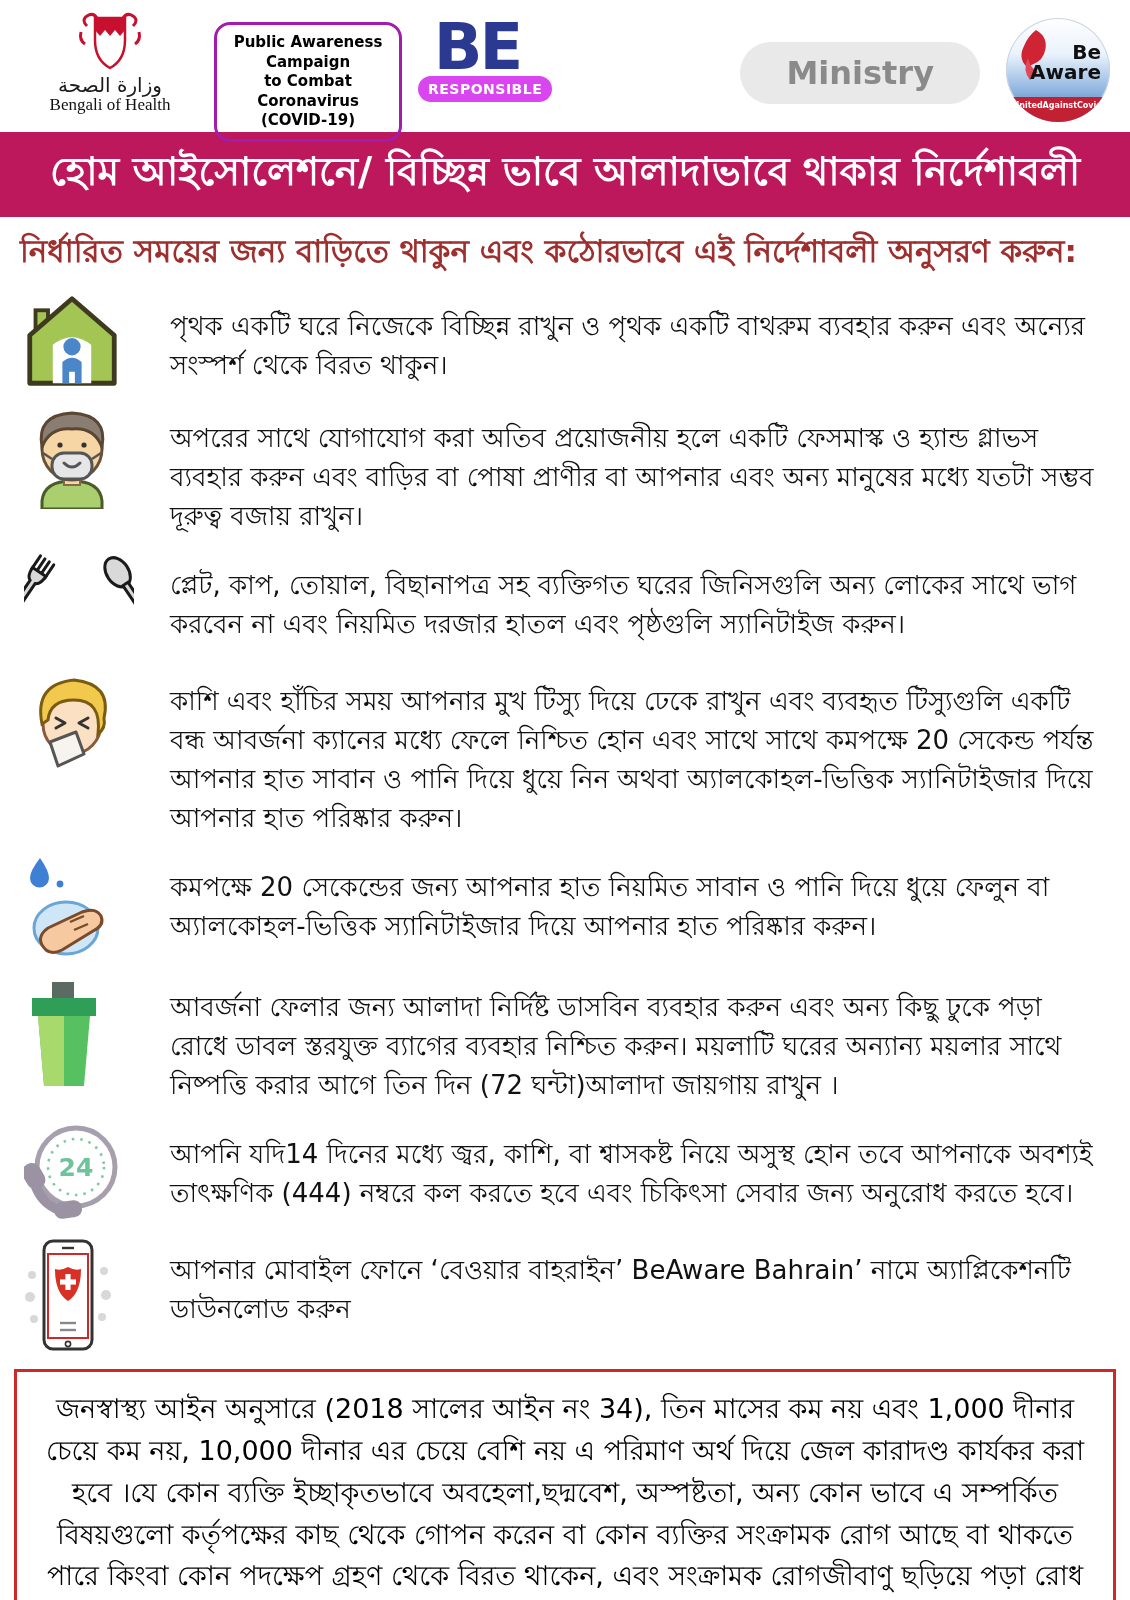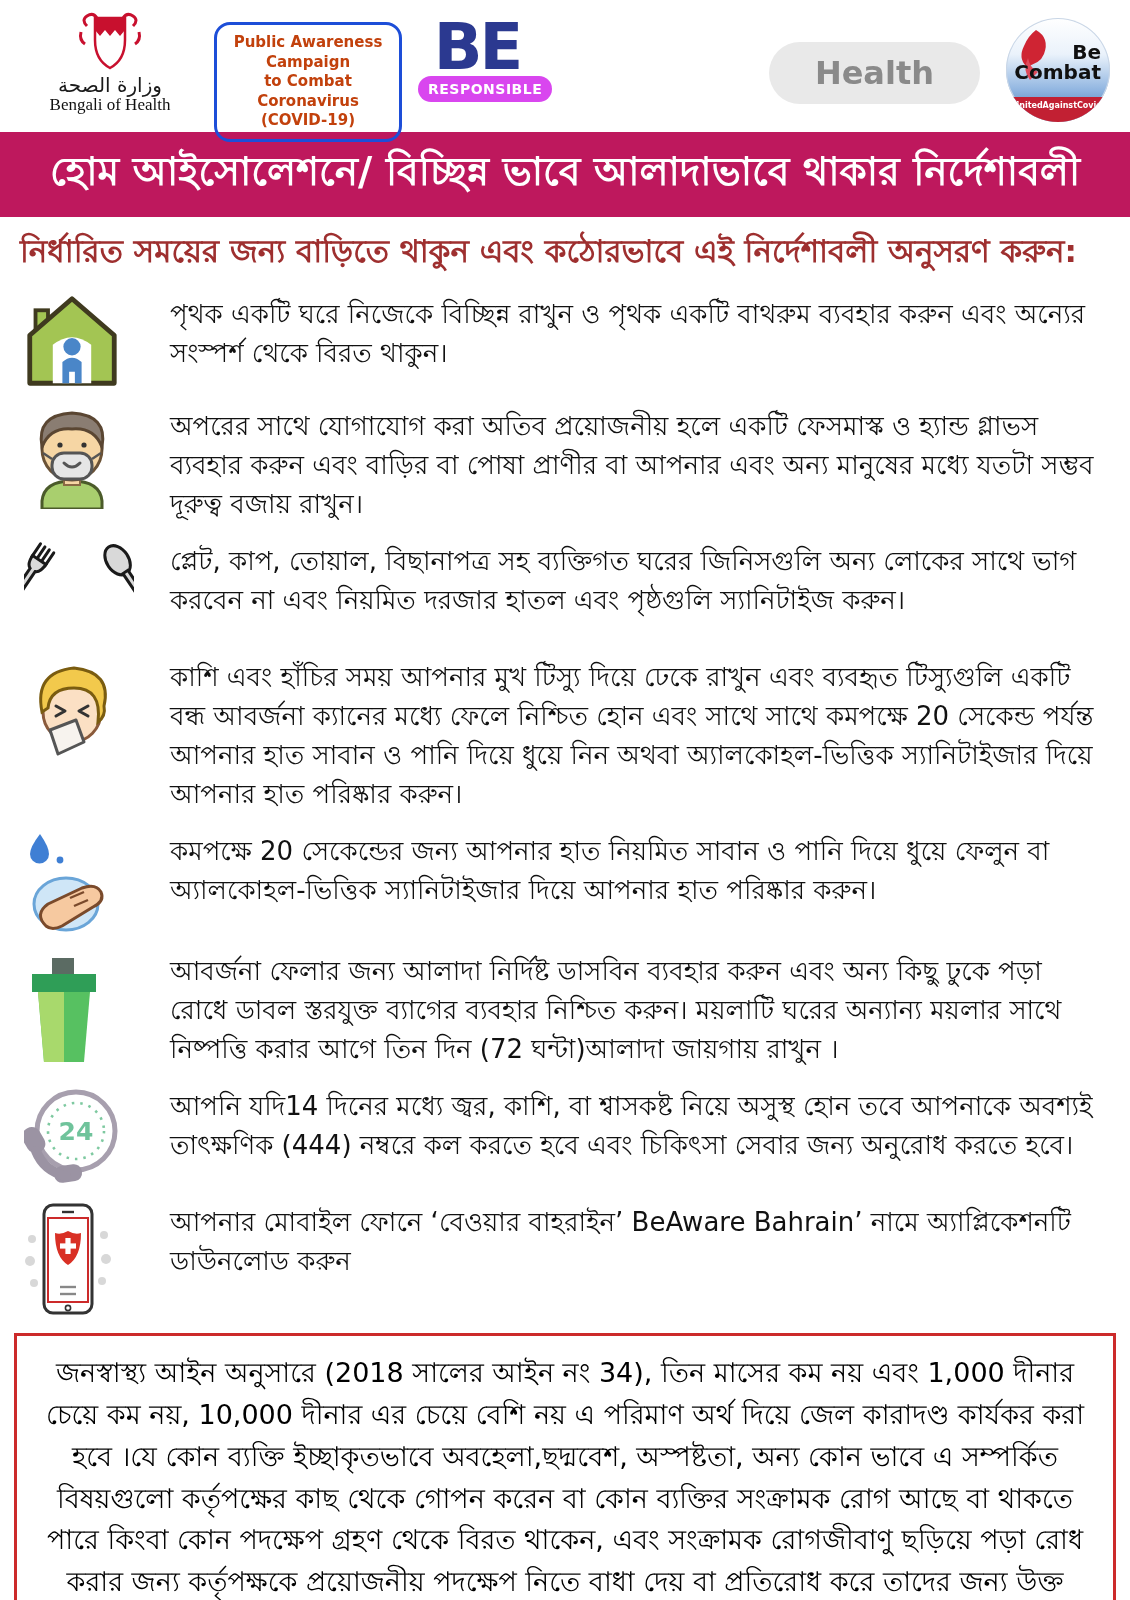--- a/index.html
+++ b/index.html
@@ -15,23 +15,23 @@
     display:flex; align-items:flex-start;
     padding:10px 20px 0 20px; height:128px; box-sizing:border-box;
   }
   .moh { width:180px; text-align:center; line-height:1.1; }
   .moh .crest { display:block; margin:0 auto; }
   .moh .arabic { font-size:20px; color:#1a1a1a; display:block; margin-top:2px; }
   .moh .english { font-family:"Liberation Serif","DejaVu Serif",serif; font-size:17px; color:#111; display:block; }
 
   .campaign-box {
     margin-left:14px; margin-top:12px;
-    border:3px solid #1d4ed8; border-radius:16px;
+    border:3px solid #a21caf; border-radius:16px;
     padding:8px 12px; width:158px;
-    color:#c2410c; font-weight:bold; font-size:15px;
+    color:#000000; font-weight:bold; font-size:15px;
     text-align:center; line-height:1.3; white-space:pre-line;
   }
   .be-wrap { margin-left:16px; margin-top:10px; text-align:center; width:118px; }
   .be-word { font-size:64px; font-weight:800; color:#2b3990; line-height:0.85; letter-spacing:-3px; }
   .be-pill {
     display:inline-block; background:#d946ef; color:#fff; border-radius:14px;
     font-size:14px; font-weight:bold; padding:5px 10px; margin-top:2px; letter-spacing:0.5px;
   }
   .lang-pill {
     margin-left:auto; align-self:center; margin-top:8px;
@@ -63,21 +63,21 @@
   }
   .subtitle {
     margin:10px 0 4px 0; color:#9e2f2f; 
     font-size:31px; font-weight:bold; padding:0 20px;
   }
 
   
   .items { padding:8px 24px 0 24px; }
   .item { display:flex; align-items:flex-start; margin-bottom:14px; }
   .icon-wrap { flex:0 0 118px; width:118px; display:flex; justify-content:flex-start; padding-top:2px; }
-  .item-text { margin:4px 0 0 28px; font-size:26px; line-height:1.5; max-width:940px; }
+  .item-text { margin:16px 0 0 28px; font-size:26px; line-height:1.5; max-width:940px; }
 
   
   .legal-box {
     margin:14px 14px 0 14px; border:3px solid #cc2a2a;
     padding:16px 26px 22px 26px; text-align:center;
     font-size:27px; line-height:1.55; color:#000;
   }
 </style>
 </head>
 <body>
@@ -103,30 +103,30 @@
 Campaign
 to Combat
 Coronavirus
 (COVID-19)</div>
 
     <div class="be-wrap">
       <div class="be-word">BE</div>
       <div class="be-pill">RESPONSIBLE</div>
     </div>
 
-    <div class="lang-pill">Health</div>
+    <div class="lang-pill">Ministry</div>
 
     <div class="beaware">
       <svg class="ribbon" width="40" height="56" viewBox="0 0 40 56">
         <path d="M20 2 Q34 10 28 26 Q24 36 10 38 Q2 30 8 18 Q12 8 20 2 Z" fill="#cf2433"></path>
         <path d="M12 30 Q6 42 14 52 L22 44 Q14 40 12 30 Z" fill="#e0495a"></path>
       </svg>
       <div class="ba-text">
         <div>Be</div>
-        <div>Combat</div>
+        <div>Aware</div>
       </div>
       <div class="ba-band">#UnitedAgainstCovid19</div>
     </div>
   </div>
 
   <div class="title-bar">হোম আইসোলেশনে/ বিচ্ছিন্ন ভাবে আলাদাভাবে থাকার  নির্দেশাবলী</div>
   <div class="subtitle">নির্ধারিত সময়ের জন্য বাড়িতে থাকুন এবং কঠোরভাবে এই নির্দেশাবলী অনুসরণ করুন:</div>
 
   <div class="items">
 

